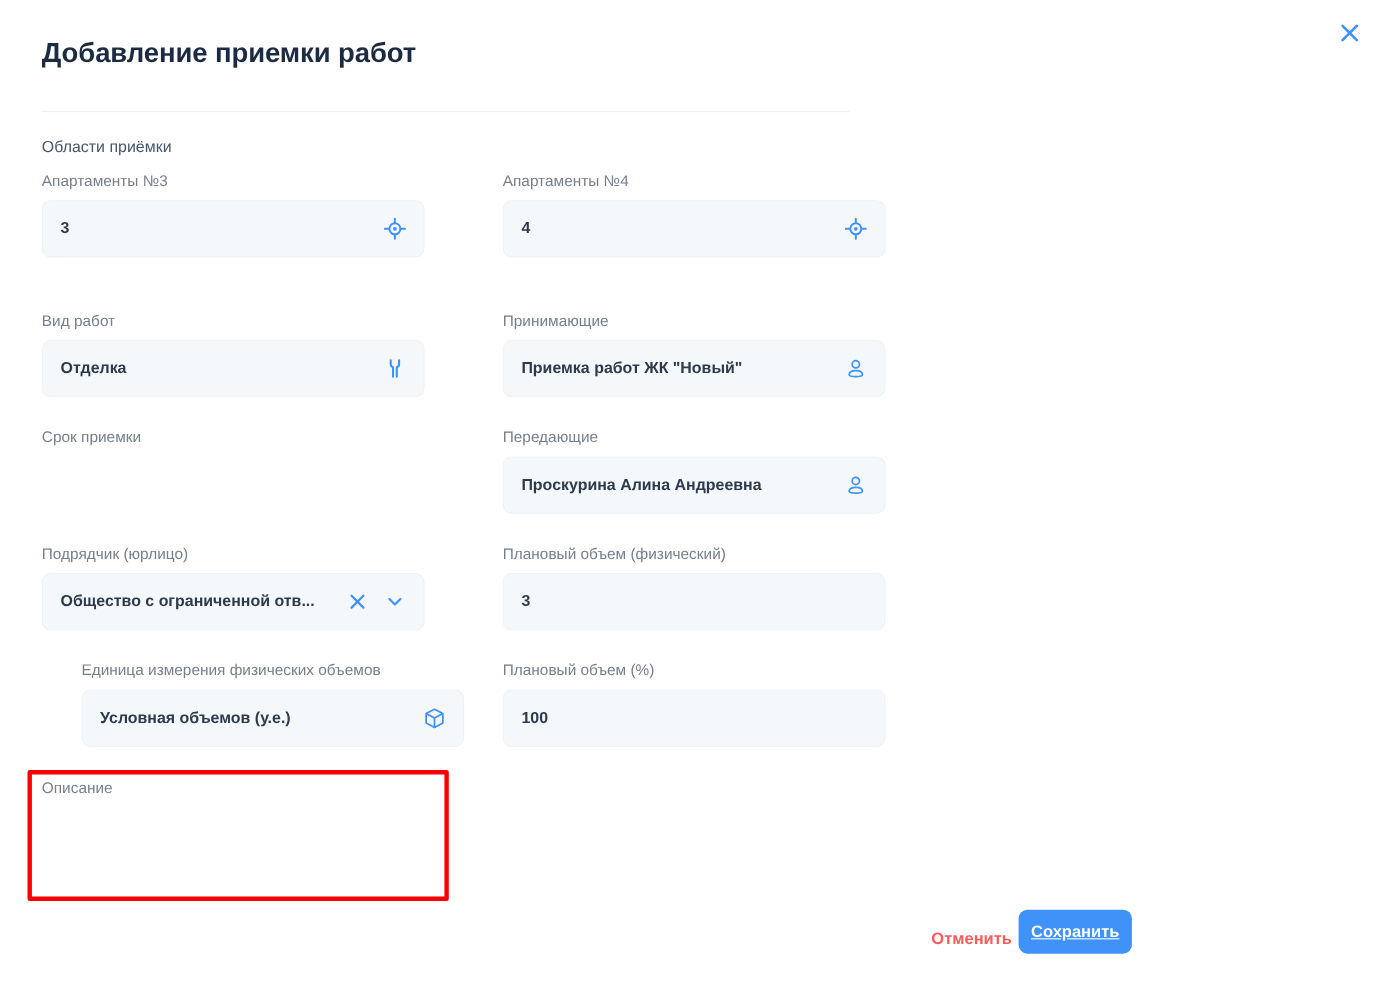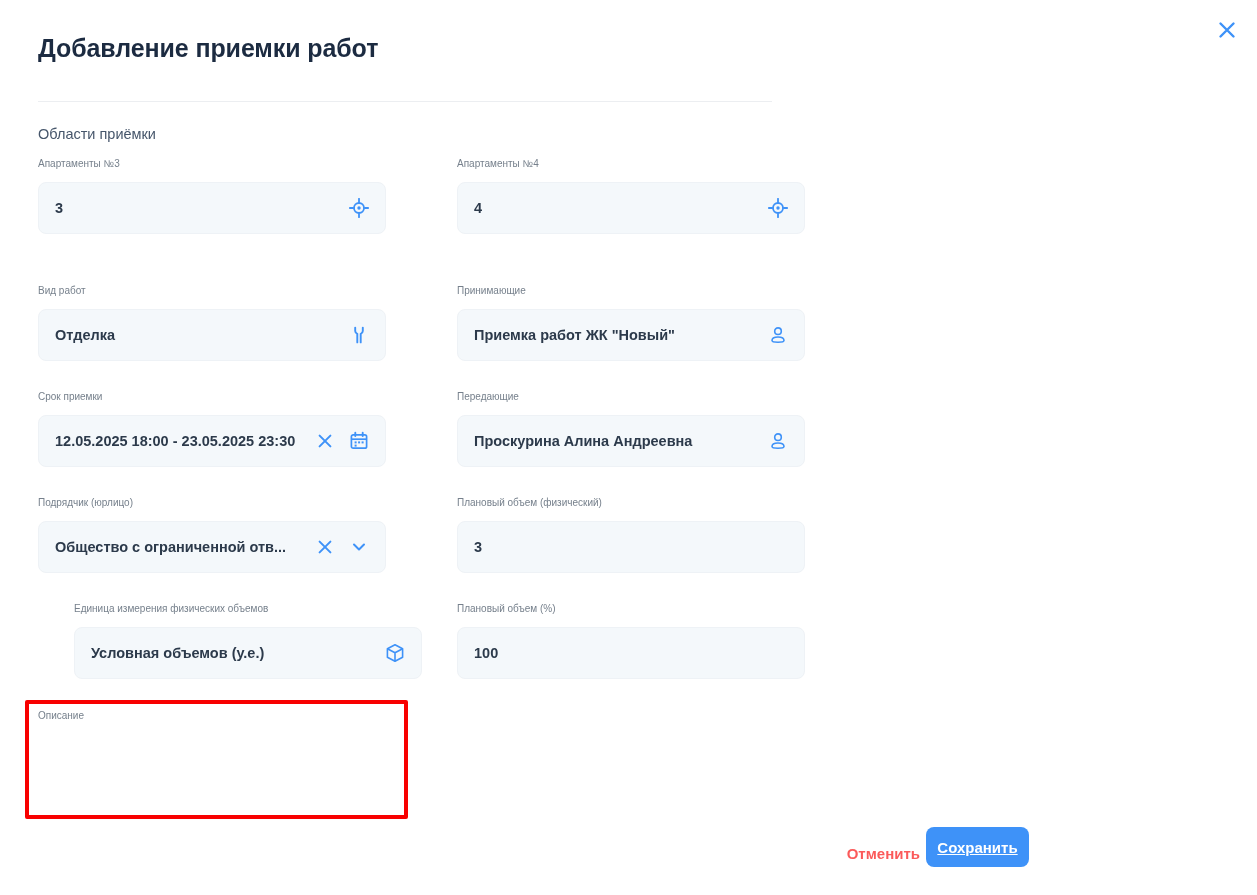--- a/index.html
+++ b/index.html
@@ -80,21 +80,21 @@
     top: 22px;
     font-size: 14.5px;
     line-height: 20px;
     color: #46566b;
   }
 
   .field {
     position: absolute;
   }
   .field-label {
-    font-size: 10px;
+    font-size: 14px;
     line-height: 20px;
     color: #76808c;
     white-space: nowrap;
     margin-bottom: 8px;
     display: block;
   }
 
   .control {
     position: relative;
     background: #f4f8fb;
@@ -284,41 +284,20 @@
               <circle cx="10" cy="6.2" r="3.3" stroke="#3e92f8" stroke-width="1.6"></circle>
               <path d="M4 15.6c0-2.3 2.7-3.6 6-3.6s6 1.3 6 3.6c0 1.1-2.7 1.7-6 1.7s-6-.6-6-1.7Z" stroke="#3e92f8" stroke-width="1.6" stroke-linejoin="round"></path>
             </svg>
           </span>
         </div>
       </div>
     </div>
 
     <div class="field col-left" style="top:285px;">
       <span class="field-label">Срок приемки</span>
-      <div class="control">
-        <div class="value">12.05.2025 18:00 - 23.05.2025 23:30</div>
-        <div class="adornments">
-          <span class="icon-btn">
-            <svg width="18" height="18" viewBox="0 0 18 18" fill="none" aria-hidden="true">
-              <path d="M3.6 3.6 L14.4 14.4 M14.4 3.6 L3.6 14.4" stroke="#3e92f8" stroke-width="2" stroke-linecap="round"></path>
-            </svg>
-          </span>
-          <span class="icon-btn">
-            <svg width="20" height="20" viewBox="0 0 20 20" fill="none" aria-hidden="true">
-              <rect x="2.4" y="3.8" width="15.2" height="13.4" rx="1.8" stroke="#3e92f8" stroke-width="1.7"></rect>
-              <path d="M2.4 8.2h15.2" stroke="#3e92f8" stroke-width="1.7"></path>
-              <path d="M6.3 1.8v3.2M13.7 1.8v3.2" stroke="#3e92f8" stroke-width="1.9" stroke-linecap="round"></path>
-              <rect x="5.6" y="10.4" width="2" height="2" fill="#3e92f8"></rect>
-              <rect x="9.1" y="10.4" width="2" height="2" fill="#3e92f8"></rect>
-              <rect x="12.6" y="10.4" width="2" height="2" fill="#3e92f8"></rect>
-              <rect x="5.6" y="13.6" width="2" height="2" fill="#3e92f8"></rect>
-            </svg>
-          </span>
-        </div>
-      </div>
     </div>
 
     <div class="field col-right" style="top:285px;">
       <span class="field-label">Передающие</span>
       <div class="control">
         <div class="value">Проскурина Алина Андреевна</div>
         <div class="adornments">
           <span class="icon-btn">
             <svg width="20" height="20" viewBox="0 0 20 20" fill="none" aria-hidden="true">
               <circle cx="10" cy="6.2" r="3.3" stroke="#3e92f8" stroke-width="1.6"></circle>

